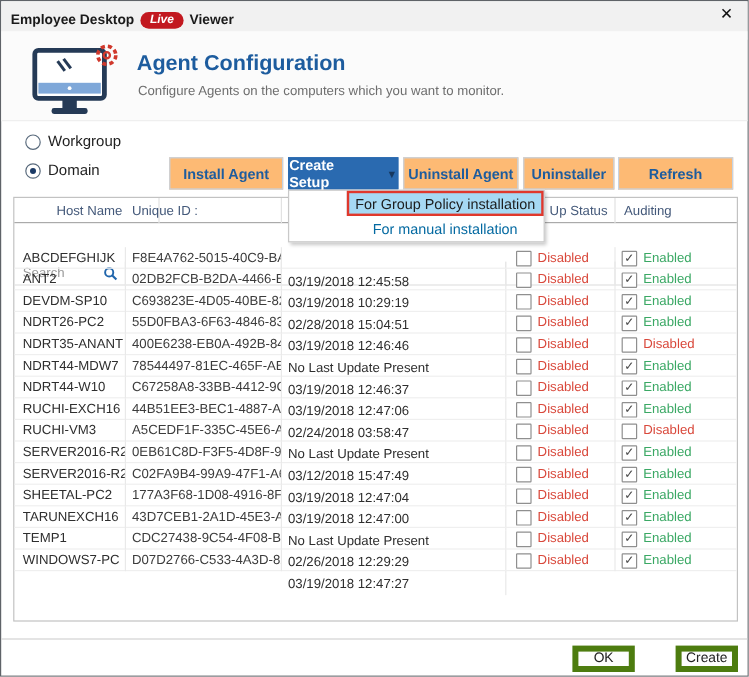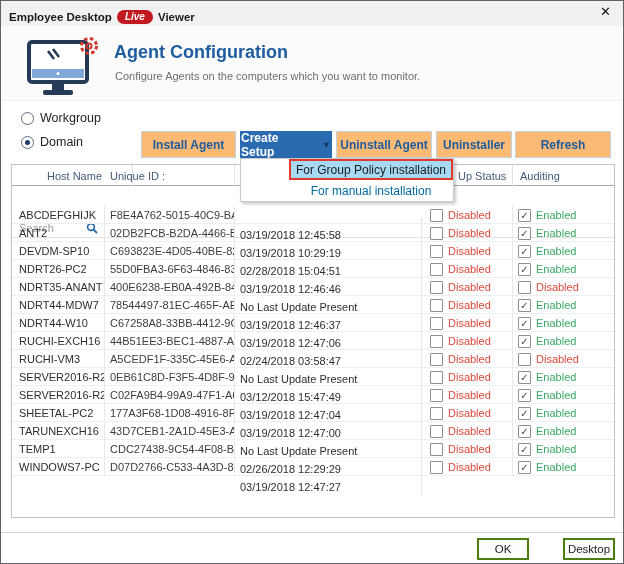--- a/index.html
+++ b/index.html
@@ -64,21 +64,21 @@
   .c-audit{ left:501px; width:103px; padding-left:5px; border-right:none; }
   .h-host { left:0; width:93px;margin-left:28px; }
   .h-uid  { left:93px; width:130px; padding-left:5px; }
   .h-upd  { left:223px; width:187px; padding-left:5px; }
   .h-up   { left:410px; width:91px; padding-left:36px; }
   .h-audit{ left:501px; width:103px; border-right:none; }
   .cb { width:13px; height:13px; border:1px solid #8f8f8f; border-radius:1px; background:#fff; margin-right:5px; flex:0 0 13px; display:flex; align-items:center; justify-content:center; font-size:10px; color:#4a4a4a; cursor:pointer; }
   .lbl-red { color:#d9483b; } .lbl-green { color:#3aa864; }
   
   .footer-line { position:absolute; left:0; right:0; top:531px; border-top:1px solid #d2d2d2; }
-  .fbtn { position:absolute; top:537px; height:22px; background:#fdfdfd; border:2px solid #4d7c0f; font-size:11.5px; color:#222; display:flex; align-items:center; justify-content:center; cursor:pointer; }
+  .fbtn { position:absolute; top:537px; height:22px; background:#fdfdfd; border:5px solid #4d7c0f; font-size:11.5px; color:#222; display:flex; align-items:center; justify-content:center; cursor:pointer; }
 </style>
 </head>
 <body>
 
 <div class="window">
 
   <div class="titlebar">
     <span>Employee Desktop</span>
     <span class="badge">Live</span>
     <span>Viewer</span>
@@ -341,15 +341,15 @@
       </div>
   </div>
 
   <div class="menu">
     <div class="dd-item hl">For Group Policy installation</div>
     <div class="dd-item dim">For manual installation</div>
   </div>
 
   <div class="footer-line"></div>
   <div class="fbtn" style="left:476px; width:52px;">OK</div>
-  <div class="fbtn" style="left:562px; width:52px;">Desktop</div>
+  <div class="fbtn" style="left:562px; width:52px;">Create</div>
 
 </div>
 
 </body></html>

